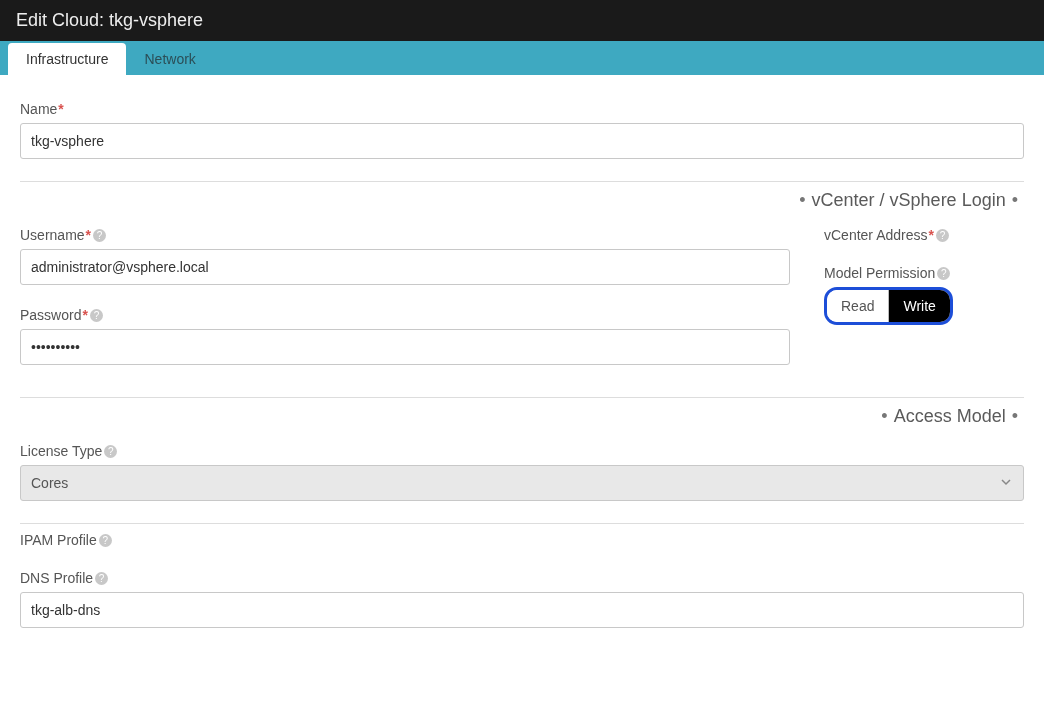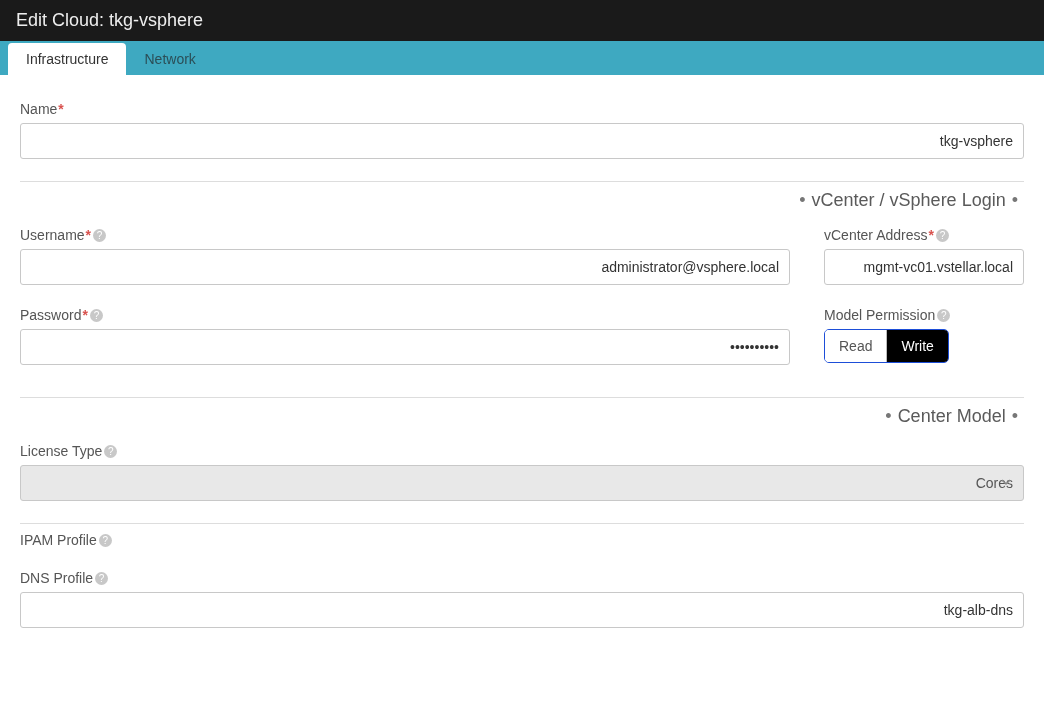--- a/index.html
+++ b/index.html
@@ -64,21 +64,20 @@
   }
   .input {
     width: 100%;
     height: 36px;
     border: 1px solid #c8c8c8;
     border-radius: 3px;
     padding: 0 10px;
     font-size: 14px;
     color: #333;
     background: #fff;
-    text-align: right;
   }
   .input.disabled {
     background: #e8e8e8;
     color: #555;
   }
   .select-wrap {
     position: relative;
   }
   .select-caret {
     position: absolute;
@@ -96,22 +95,22 @@
     text-align: right;
     color: #5a5a5a;
     font-size: 18px;
     font-weight: 400;
     margin: 0 0 16px 0;
     width: 100%;
   }
   .section-title .dot { margin: 0 6px; color:#777;}
   .toggle-group {
     display: inline-flex;
-    border: 1px solid #1d4ed8;
-    border-radius: 5px;
+    border: 3px solid #1d4ed8;
+    border-radius: 13px;
     overflow: hidden;
   }
   .toggle-btn {
     padding: 8px 14px;
     font-size: 14px;
     background: #fff;
     color: #555;
     border: none;
     cursor: pointer;
   }
@@ -173,40 +172,39 @@
           <input class="input" type="text" value="••••••••••" style="">
         </div>
       </div>
       <div class="col-right">
         <div class="field-group">
           <div class="label">
             <span>vCenter Address</span>
             <span class="req">*</span>
             <span class="help-icon">?</span>
           </div>
-          <input class="input" type="text" value="mgmt-vc01.vstellar.local" style="">
         </div>
         <div class="field-group">
           <div class="label">
             <span>Model Permission</span>
             <span class="help-icon">?</span>
           </div>
           <div class="toggle-group">
             <button class="toggle-btn">Read</button>
             <button class="toggle-btn active">Write</button>
           </div>
         </div>
       </div>
     </div>
   </div>
 
   <div class="section-wrap">
     <div class="section-divider"></div>
     <div class="section-title">
-      <span class="dot">•</span><span>Center Model</span><span class="dot">•</span>
+      <span class="dot">•</span><span>Access Model</span><span class="dot">•</span>
     </div>
     <div class="field-group col-left">
       <div class="label">
         <span>License Type</span>
         <span class="help-icon">?</span>
       </div>
       <div class="select-wrap">
         <input class="input disabled" type="text" readonly="" value="Cores" style="">
         <span class="select-caret">
           <svg width="12" height="12" viewBox="0 0 12 12">

